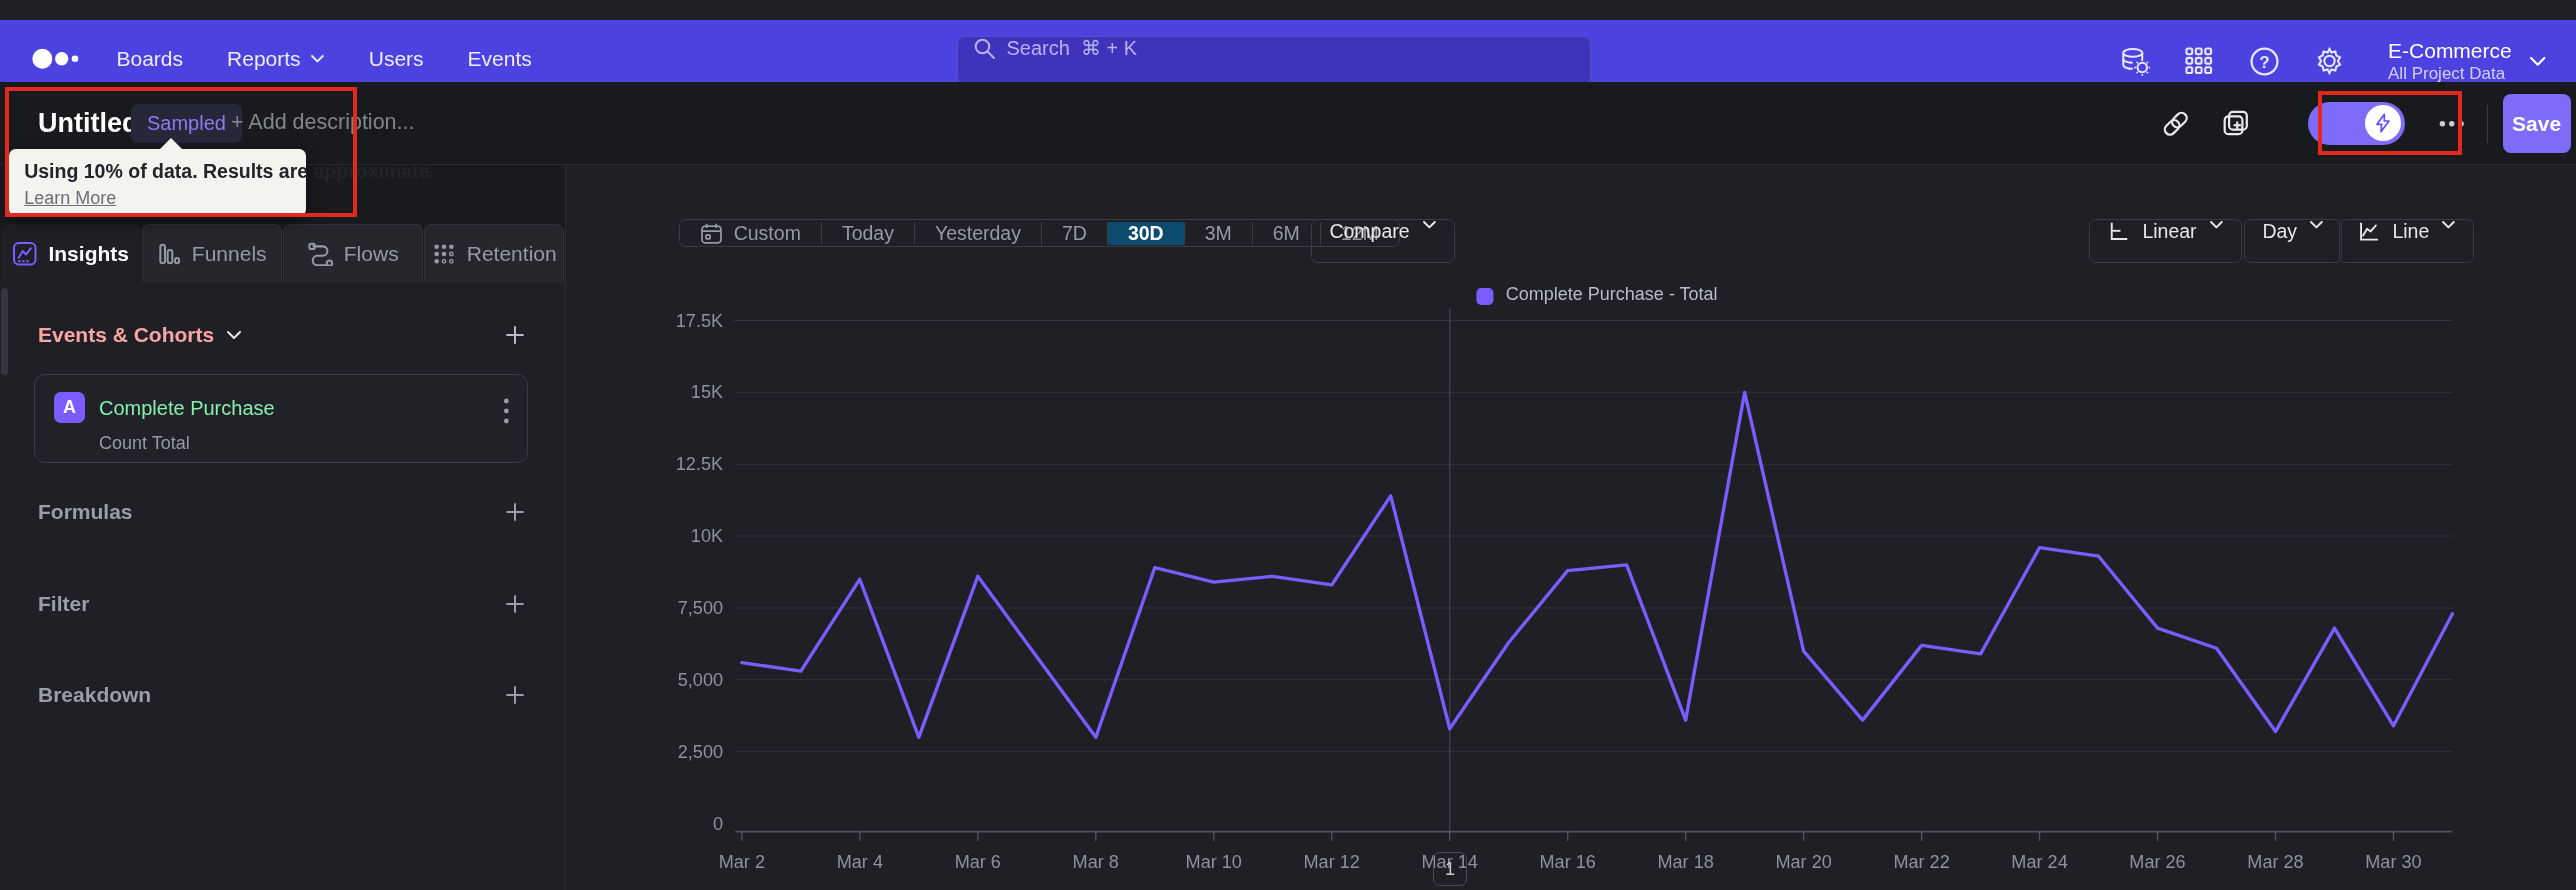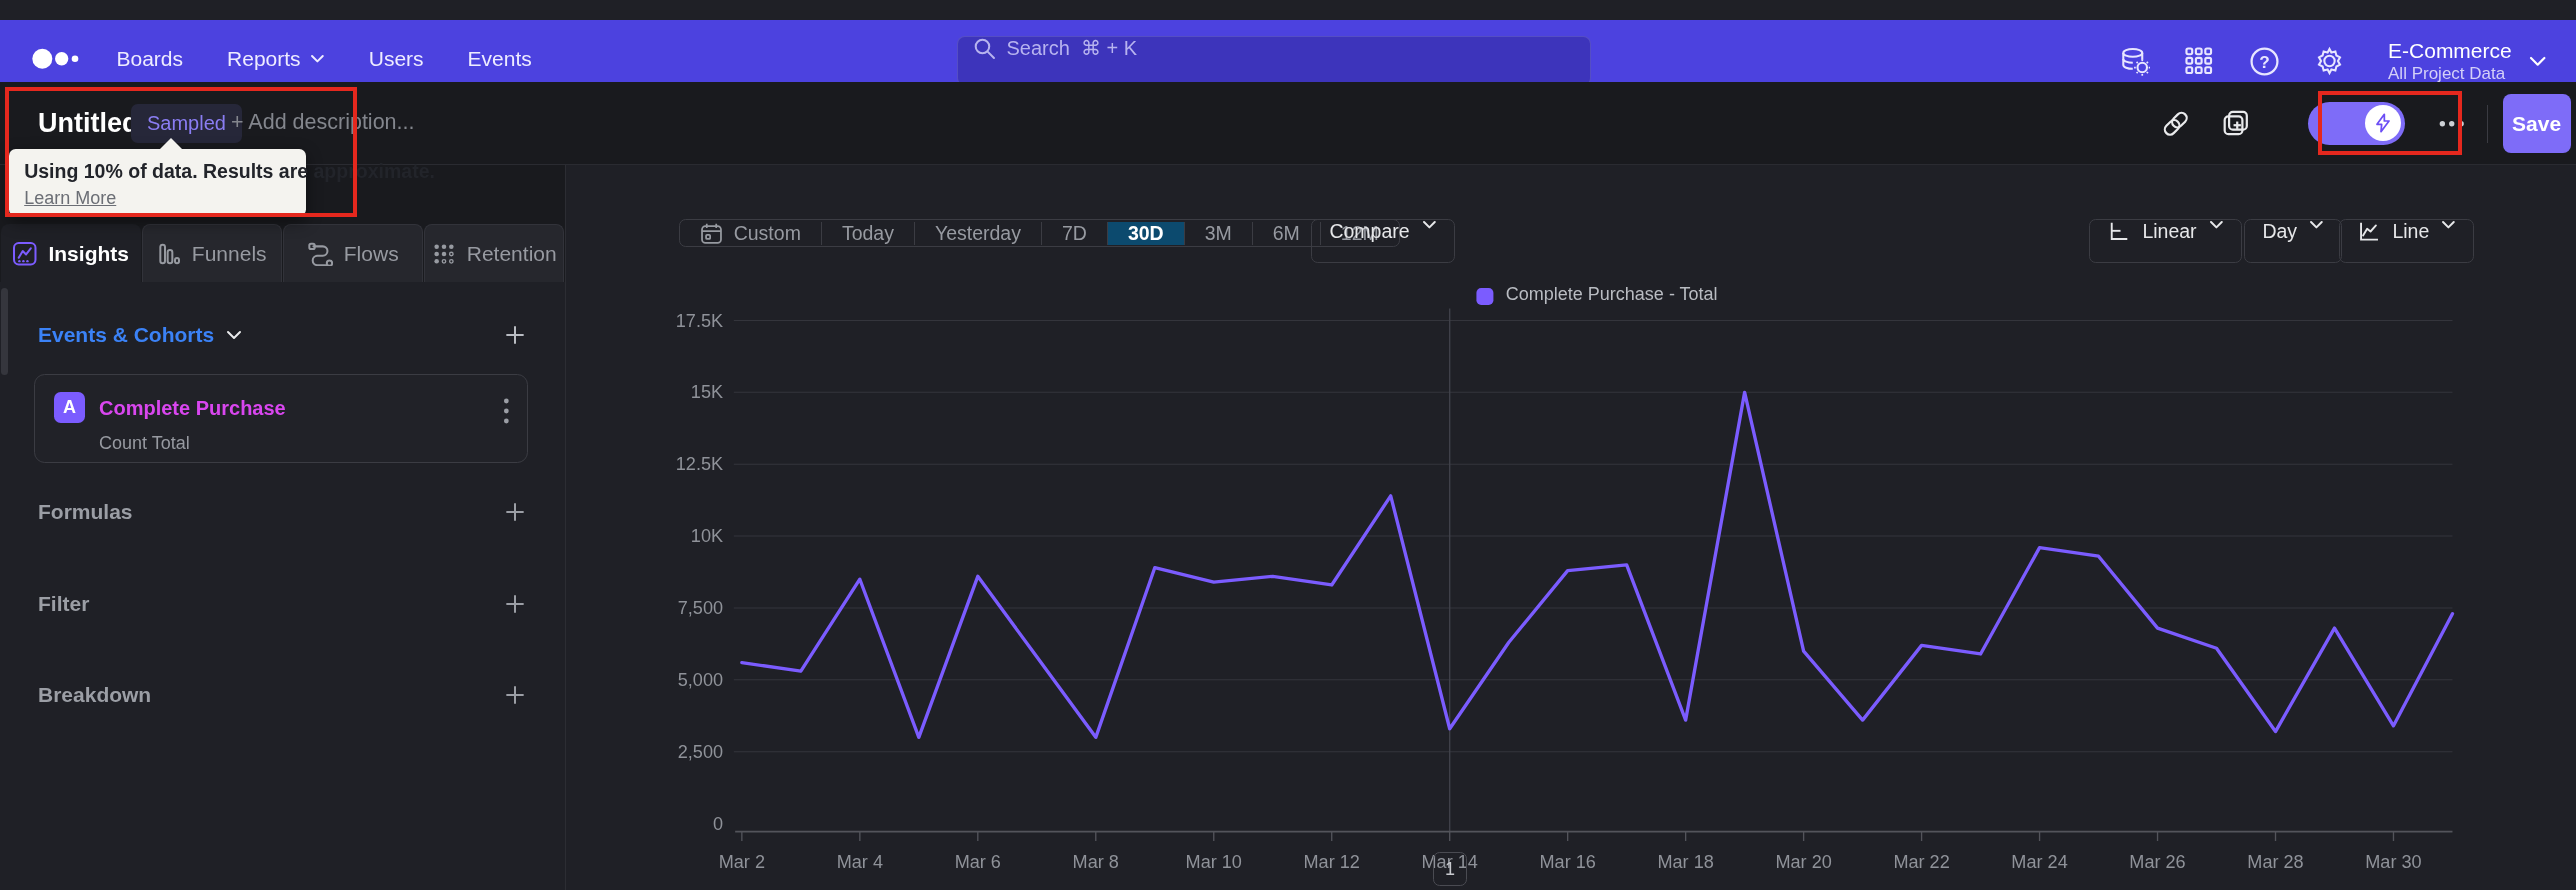--- a/index.html
+++ b/index.html
@@ -59,28 +59,28 @@
   .content{position:absolute;left:0;top:165px;width:2576px;height:725px;display:flex;}
   .sidebar{position:relative;width:566px;flex:0 0 566px;background:var(--bgPanel);border-right:0.7px solid #2c2d33;}
   .side-top{position:absolute;left:0;top:0;width:100%;height:59px;background:var(--bgHeader);}
   .scrollpill{position:absolute;left:1.3px;top:123px;width:6.7px;height:87px;border-radius:4px;background:#35363d;}
   .tabs{position:absolute;left:0;top:59px;width:100%;height:58px;display:flex;background:var(--bgHeader);}
   .tab{flex:1;display:flex;align-items:center;justify-content:center;gap:10.7px;font-size:21px;color:var(--muted);
        background:var(--bgTabOff);border:0.7px solid var(--border);border-bottom:none;
        border-radius:8px 8px 0 0;margin:0 0.7px;cursor:pointer;}
   .tab.active{background:var(--bgPanel);color:#fff;border-color:transparent;font-weight:600;}
   .sec-head{position:absolute;left:38px;right:38px;display:flex;align-items:center;}
-  .sec-title{font-size:21px;font-weight:700;color:#3b82f6;display:flex;align-items:center;gap:12px;}
+  .sec-title{font-size:21px;font-weight:700;color:#fca5a5;display:flex;align-items:center;gap:12px;}
   .sec-title.gray{color:#9b9ea5;}
   .plus{margin-left:auto;cursor:pointer;display:flex;}
   .event-card{position:absolute;left:34px;top:209px;width:494px;height:89px;border:1.3px solid var(--border2);
        border-radius:10.7px;background:#212228;}
   .badgeA{position:absolute;left:19px;top:17.4px;width:31px;height:31px;border-radius:6.7px;background:var(--purple);
        color:#fff;font-size:18px;font-weight:700;display:flex;align-items:center;justify-content:center;}
-  .ev-name{position:absolute;left:64px;top:21.5px;color:#d946ef;font-size:20px;font-weight:700;}
+  .ev-name{position:absolute;left:64px;top:21.5px;color:#86efac;font-size:20px;font-weight:400;}
   .ev-metric{position:absolute;left:64px;top:58px;color:var(--muted);font-size:18px;}
   .kebab{position:absolute;right:17.4px;top:21.5px;cursor:pointer;}
   
   .main{position:relative;flex:1;background:var(--bgPanel);}
   .ranges{position:absolute;left:113px;top:54px;height:28px;display:flex;align-items:center;
       border:0.7px solid var(--border2);border-radius:6.7px;overflow:hidden;}
   .range{display:flex;align-items:center;gap:10.7px;padding:0 20px;font-size:19.5px;color:var(--muted);
       border-left:0.7px solid var(--border2);cursor:pointer;white-space:nowrap;}
   .range:first-child{border-left:none;}
   .range.active{background:#0c4a6e;color:#fff;font-weight:600;}

